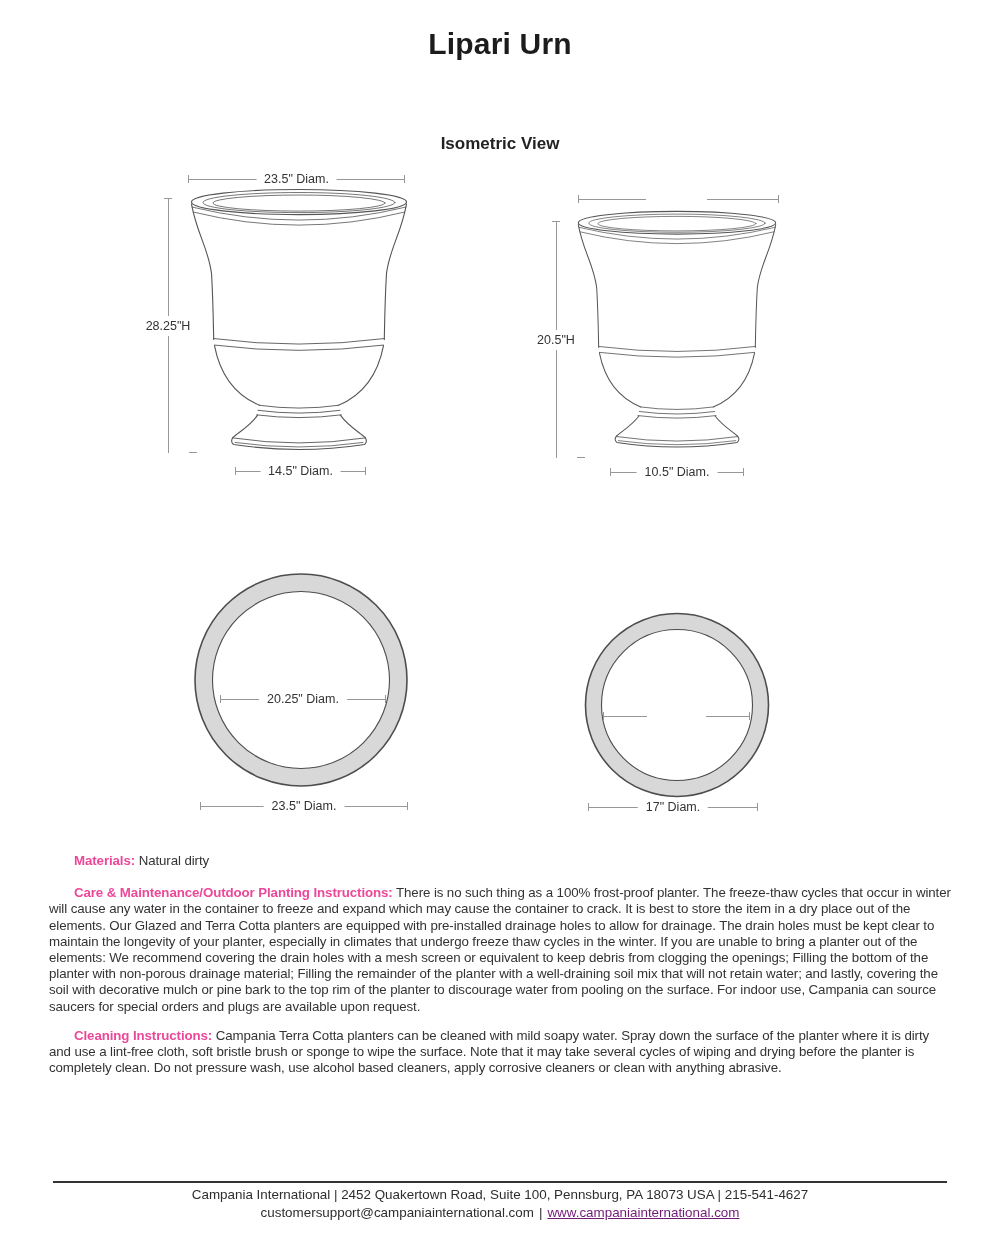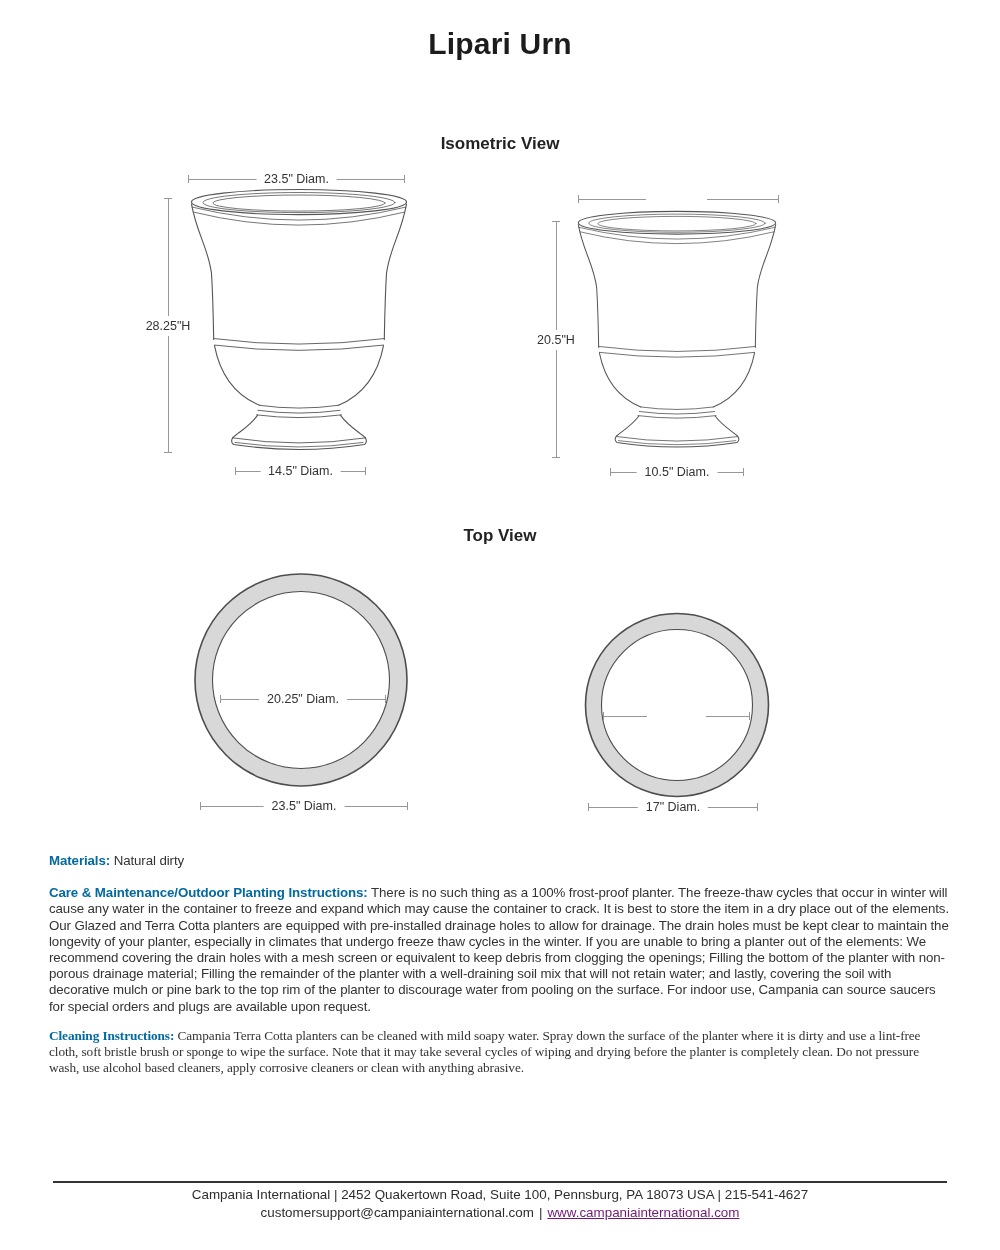--- a/index.html
+++ b/index.html
@@ -26,22 +26,22 @@
   .dlbl{position:absolute;left:50%;top:0;transform:translate(-50%,-50%);
         background:#fff;padding:0 8px;white-space:nowrap;
         font-size:12.5px;color:#333;}
   .dimv .dlbl{top:50%;left:0;padding:3px 4px;}
 
   
   .specs{position:absolute;left:49px;top:853px;width:903px;
          font-size:13.3px;line-height:16.2px;letter-spacing:-0.1px;color:#333;}
   .specs p{margin:0;}
   .specs p.care{margin-top:16px;}
-  .specs p.clean{margin-top:13px;font-family:Liberation Serif, serif;}
-  .b{font-weight:700;color:#0369a1;}
+  .specs p.clean{margin-top:13px;}
+  .b{font-weight:700;color:#ec4899;margin-left:25px;}
 
   
   .rule{position:absolute;left:53px;top:1181px;width:894px;height:2px;background:#333;}
   .footer{position:absolute;left:0;top:1186px;width:100%;text-align:center;
           font-size:13.4px;line-height:18px;color:#2e2e2e;}
   .footer .sep{margin:0 5px;}
   .footer a.site{color:#701a75;text-decoration:underline;cursor:pointer;}
 </style>
 </head>
 <body>
@@ -118,21 +118,20 @@
     <span class="dlbl">14.5" Diam.</span>
   </div>
 
   <div class="dimh" style="left:610px;top:472px;width:134px;">
     <div class="ln"></div>
     <div class="tk l"></div>
     <div class="tk r"></div>
     <span class="dlbl">10.5" Diam.</span>
   </div>
 
-  <div class="sec-head top">Top View</div>
 
   <svg class="drawing" style="left:193px;top:572px;" width="216" height="216" viewBox="0 0 216 216">
     <circle cx="108" cy="108" r="106" fill="#d8d8d8" stroke="#4d4d4d" stroke-width="1.6"></circle>
     <circle cx="108" cy="108" r="88.5" fill="#ffffff" stroke="#4d4d4d" stroke-width="1.1"></circle>
   </svg>
 
   <svg class="drawing" style="left:584px;top:612px;" width="186" height="186" viewBox="0 0 186 186">
     <circle cx="93" cy="93" r="91.5" fill="#d8d8d8" stroke="#4d4d4d" stroke-width="1.6"></circle>
     <circle cx="93" cy="93" r="75.5" fill="#ffffff" stroke="#4d4d4d" stroke-width="1.1"></circle>
   </svg>

